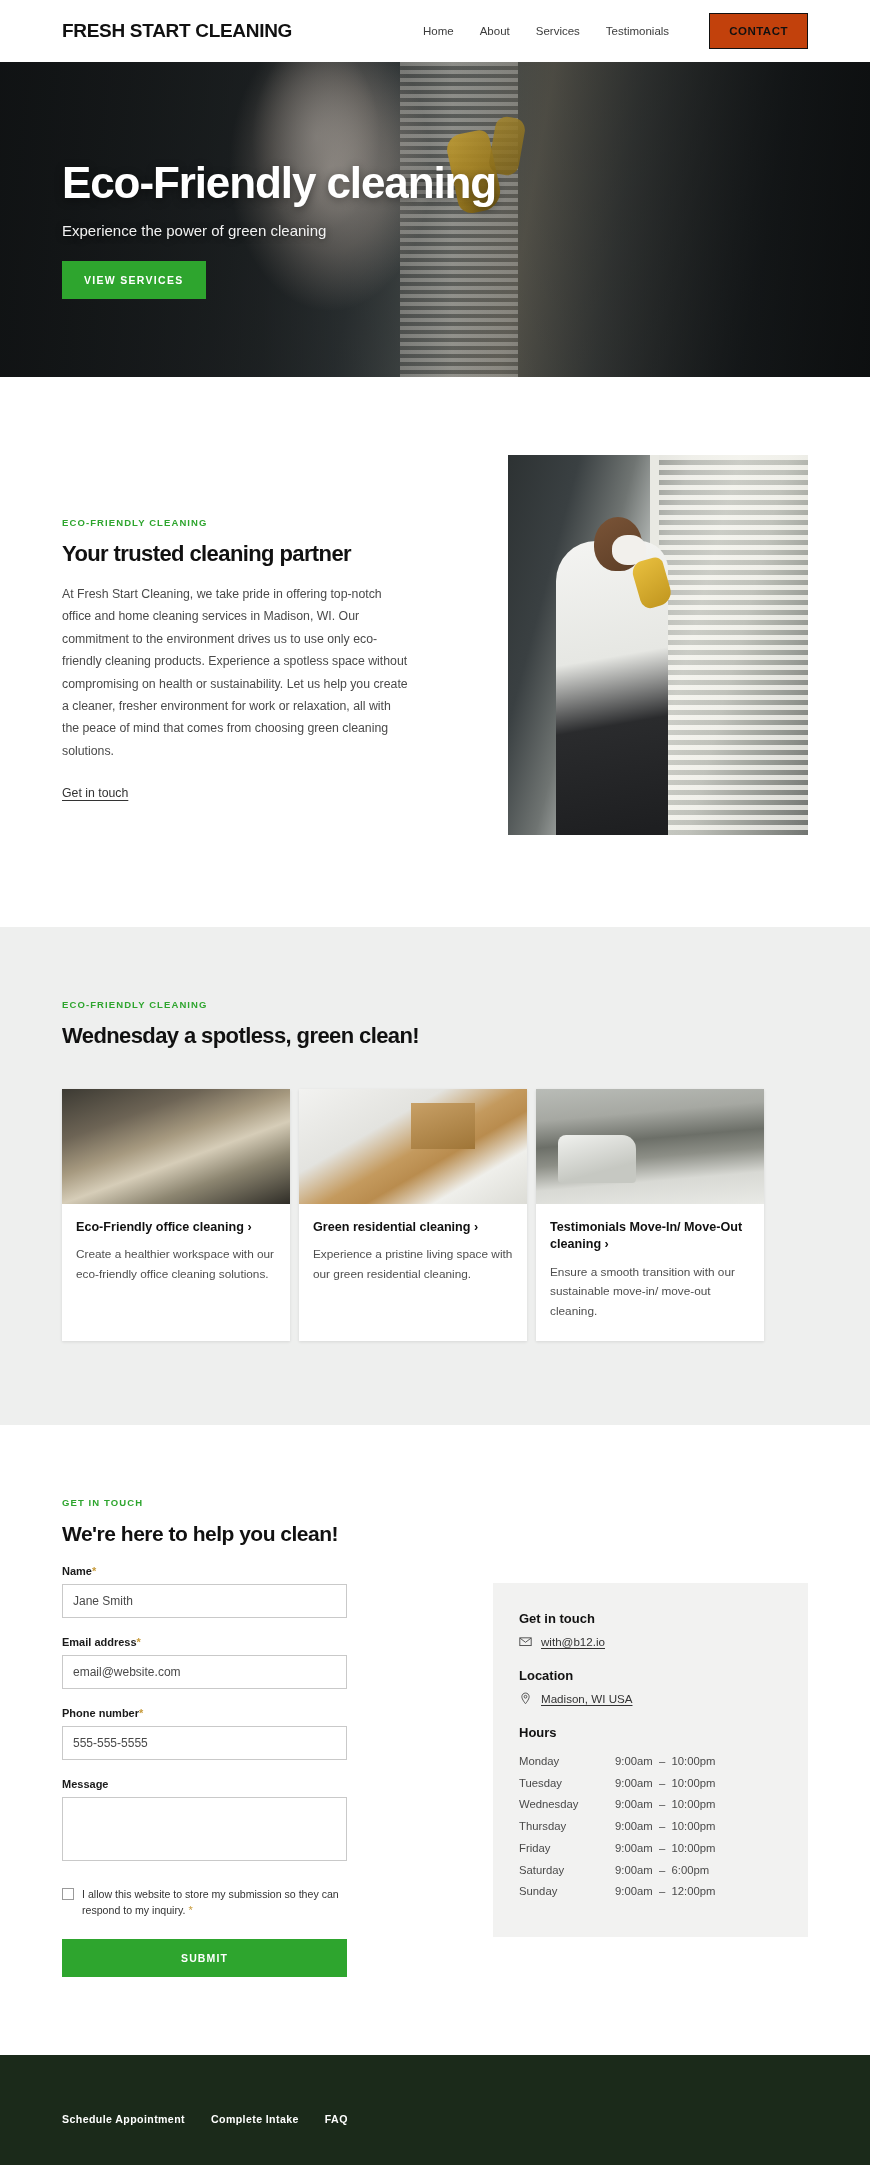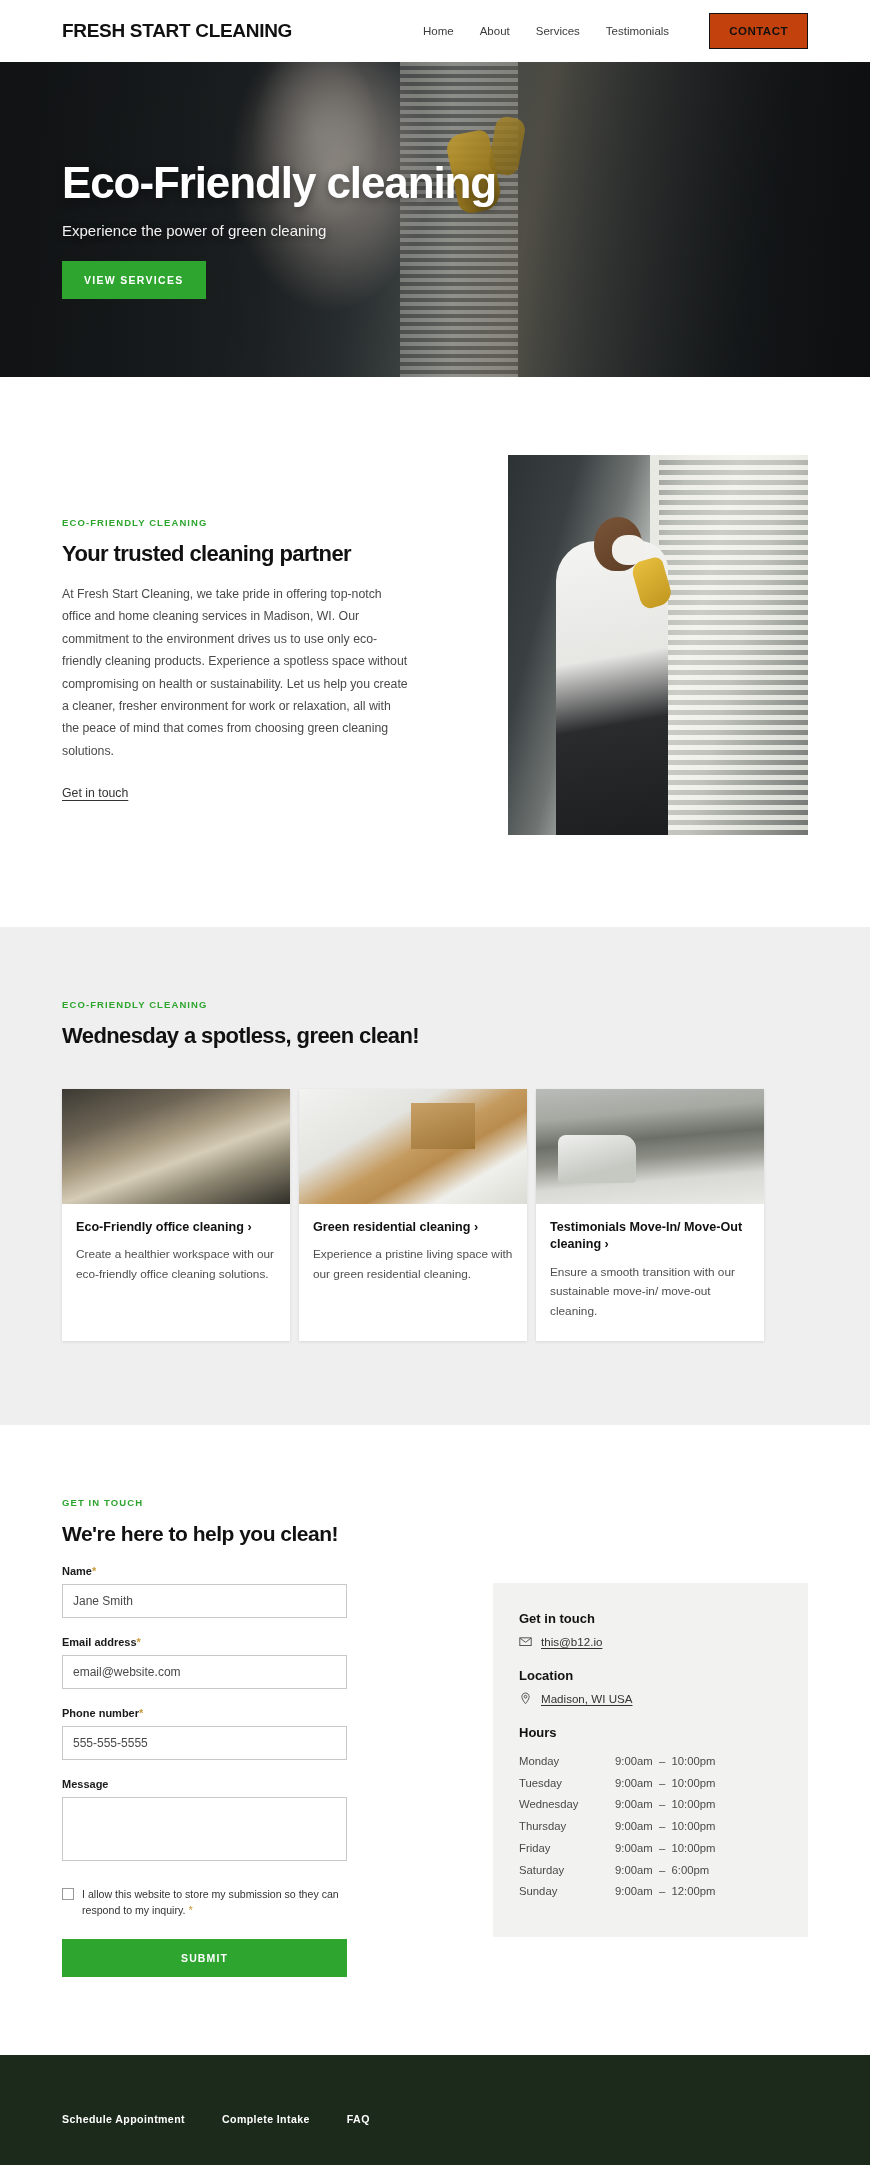--- a/index.html
+++ b/index.html
@@ -368,21 +368,21 @@
   }
   .hour-day { width: 96px; flex: none; }
   .hour-time { white-space: pre; }
 
   
   .footer {
     background: #1b2a1a;
     padding: 58px 62px 48px 62px;
     min-height: 235px;
   }
-  .f-links { display: flex; gap: 37px; }
+  .f-links { display: flex; gap: 26px; }
   .f-link {
     color: #ffffff;
     font-size: 10.6px;
     font-weight: 700;
     letter-spacing: 0.4px;
     text-decoration: none;
     white-space: nowrap;
   }
 </style>
 </head>
@@ -506,21 +506,21 @@
       <button class="submit-btn">SUBMIT</button>
     </div>
 
     <div class="info-col">
       <div class="info-h">Get in touch</div>
       <div class="info-row">
         <svg class="ico" viewBox="0 0 16 16">
           <rect x="1" y="3.5" width="14" height="9.5" fill="none" stroke="currentColor" stroke-width="1.1"></rect>
           <path d="M1.4 4 L8 9 L14.6 4" fill="none" stroke="currentColor" stroke-width="1.1"></path>
         </svg>
-        <a href="#">this@b12.io</a>
+        <a href="#">with@b12.io</a>
       </div>
 
       <div class="blk">
         <div class="info-h">Location</div>
         <div class="info-row">
           <svg class="ico" viewBox="0 0 16 16">
             <path d="M8 1.3c-2.5 0-4.5 2-4.5 4.5 0 3.3 4.5 8.6 4.5 8.6s4.5-5.3 4.5-8.6c0-2.5-2-4.5-4.5-4.5z" fill="none" stroke="currentColor" stroke-width="1.1"></path>
             <circle cx="8" cy="5.8" r="1.7" fill="none" stroke="currentColor" stroke-width="1.1"></circle>
           </svg>
           <a href="#">Madison, WI USA</a>

